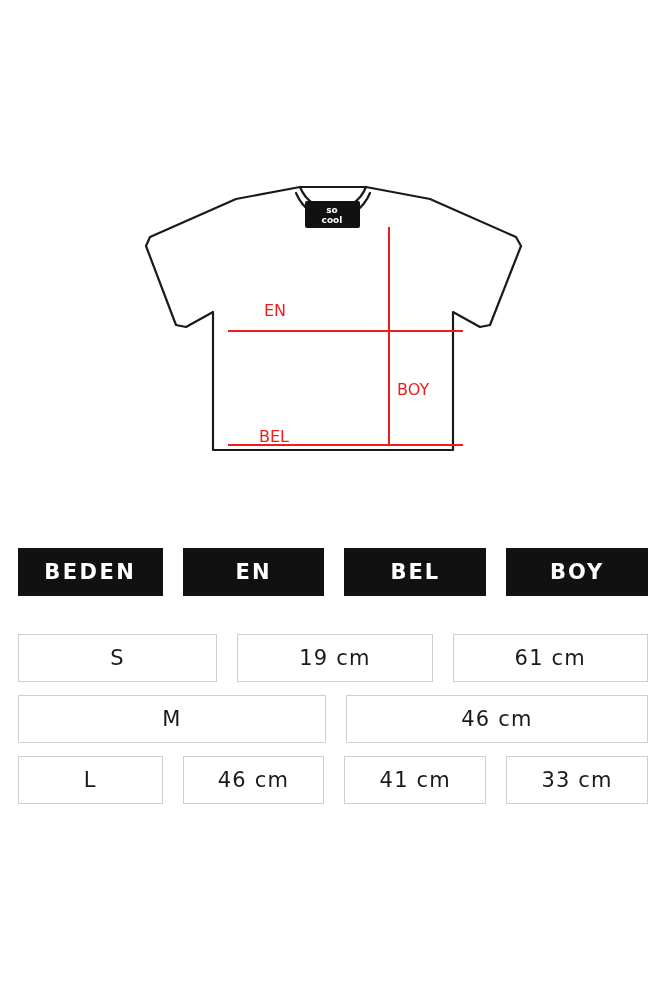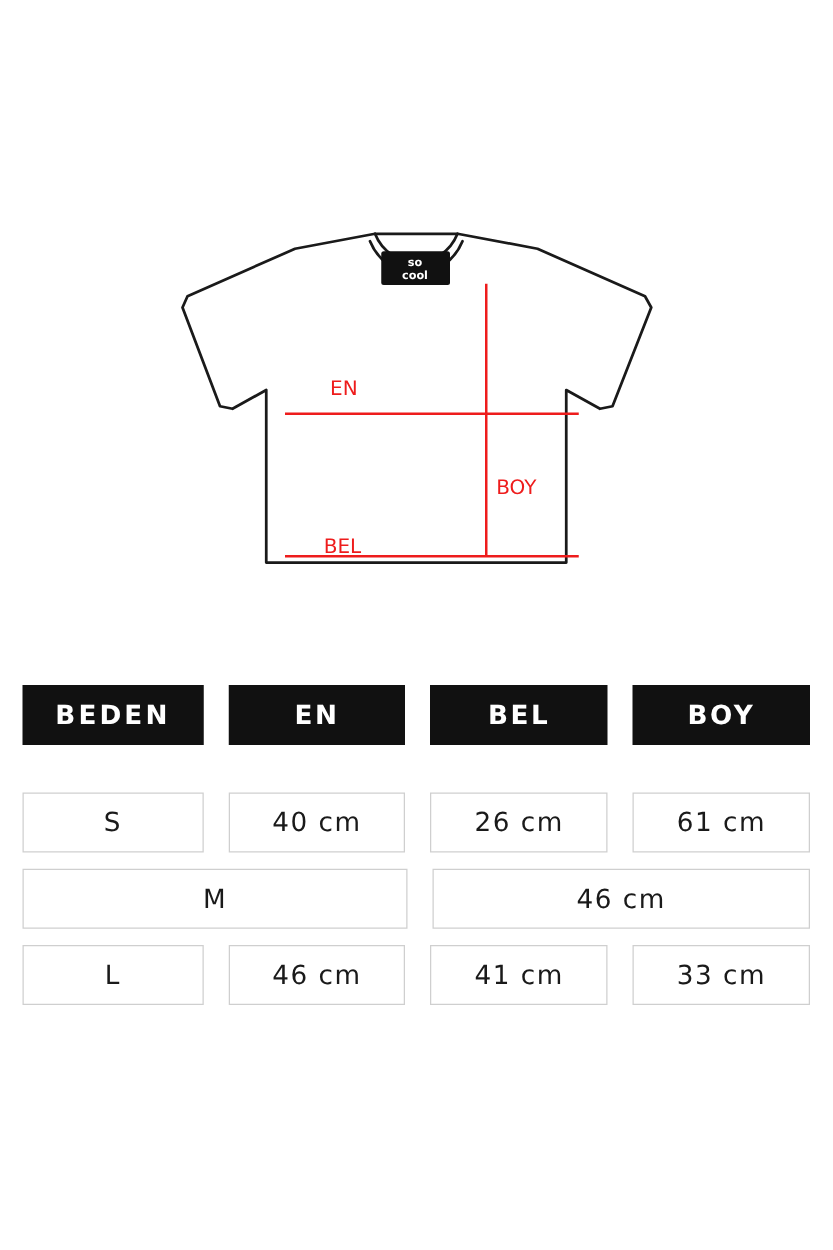--- a/index.html
+++ b/index.html
@@ -142,22 +142,21 @@
     <div class="cell first">BEDEN</div>
     <div class="cell">EN</div>
     <div class="cell">BEL</div>
     <div class="cell">BOY</div>
   </div>
 
   <div style="height:26px"></div>
 
   <div class="row body-row">
     <div class="cell first">S</div>
-    <div class="cell">40 cm</div>
-    <div class="cell">26 cm</div>
+    <div class="cell">19 cm</div>
     <div class="cell">61 cm</div>
   </div>
 
   <div class="row body-row">
     <div class="cell first">M</div>
     <div class="cell">46 cm</div>
   </div>
 
   <div class="row body-row">
     <div class="cell first">L</div>

